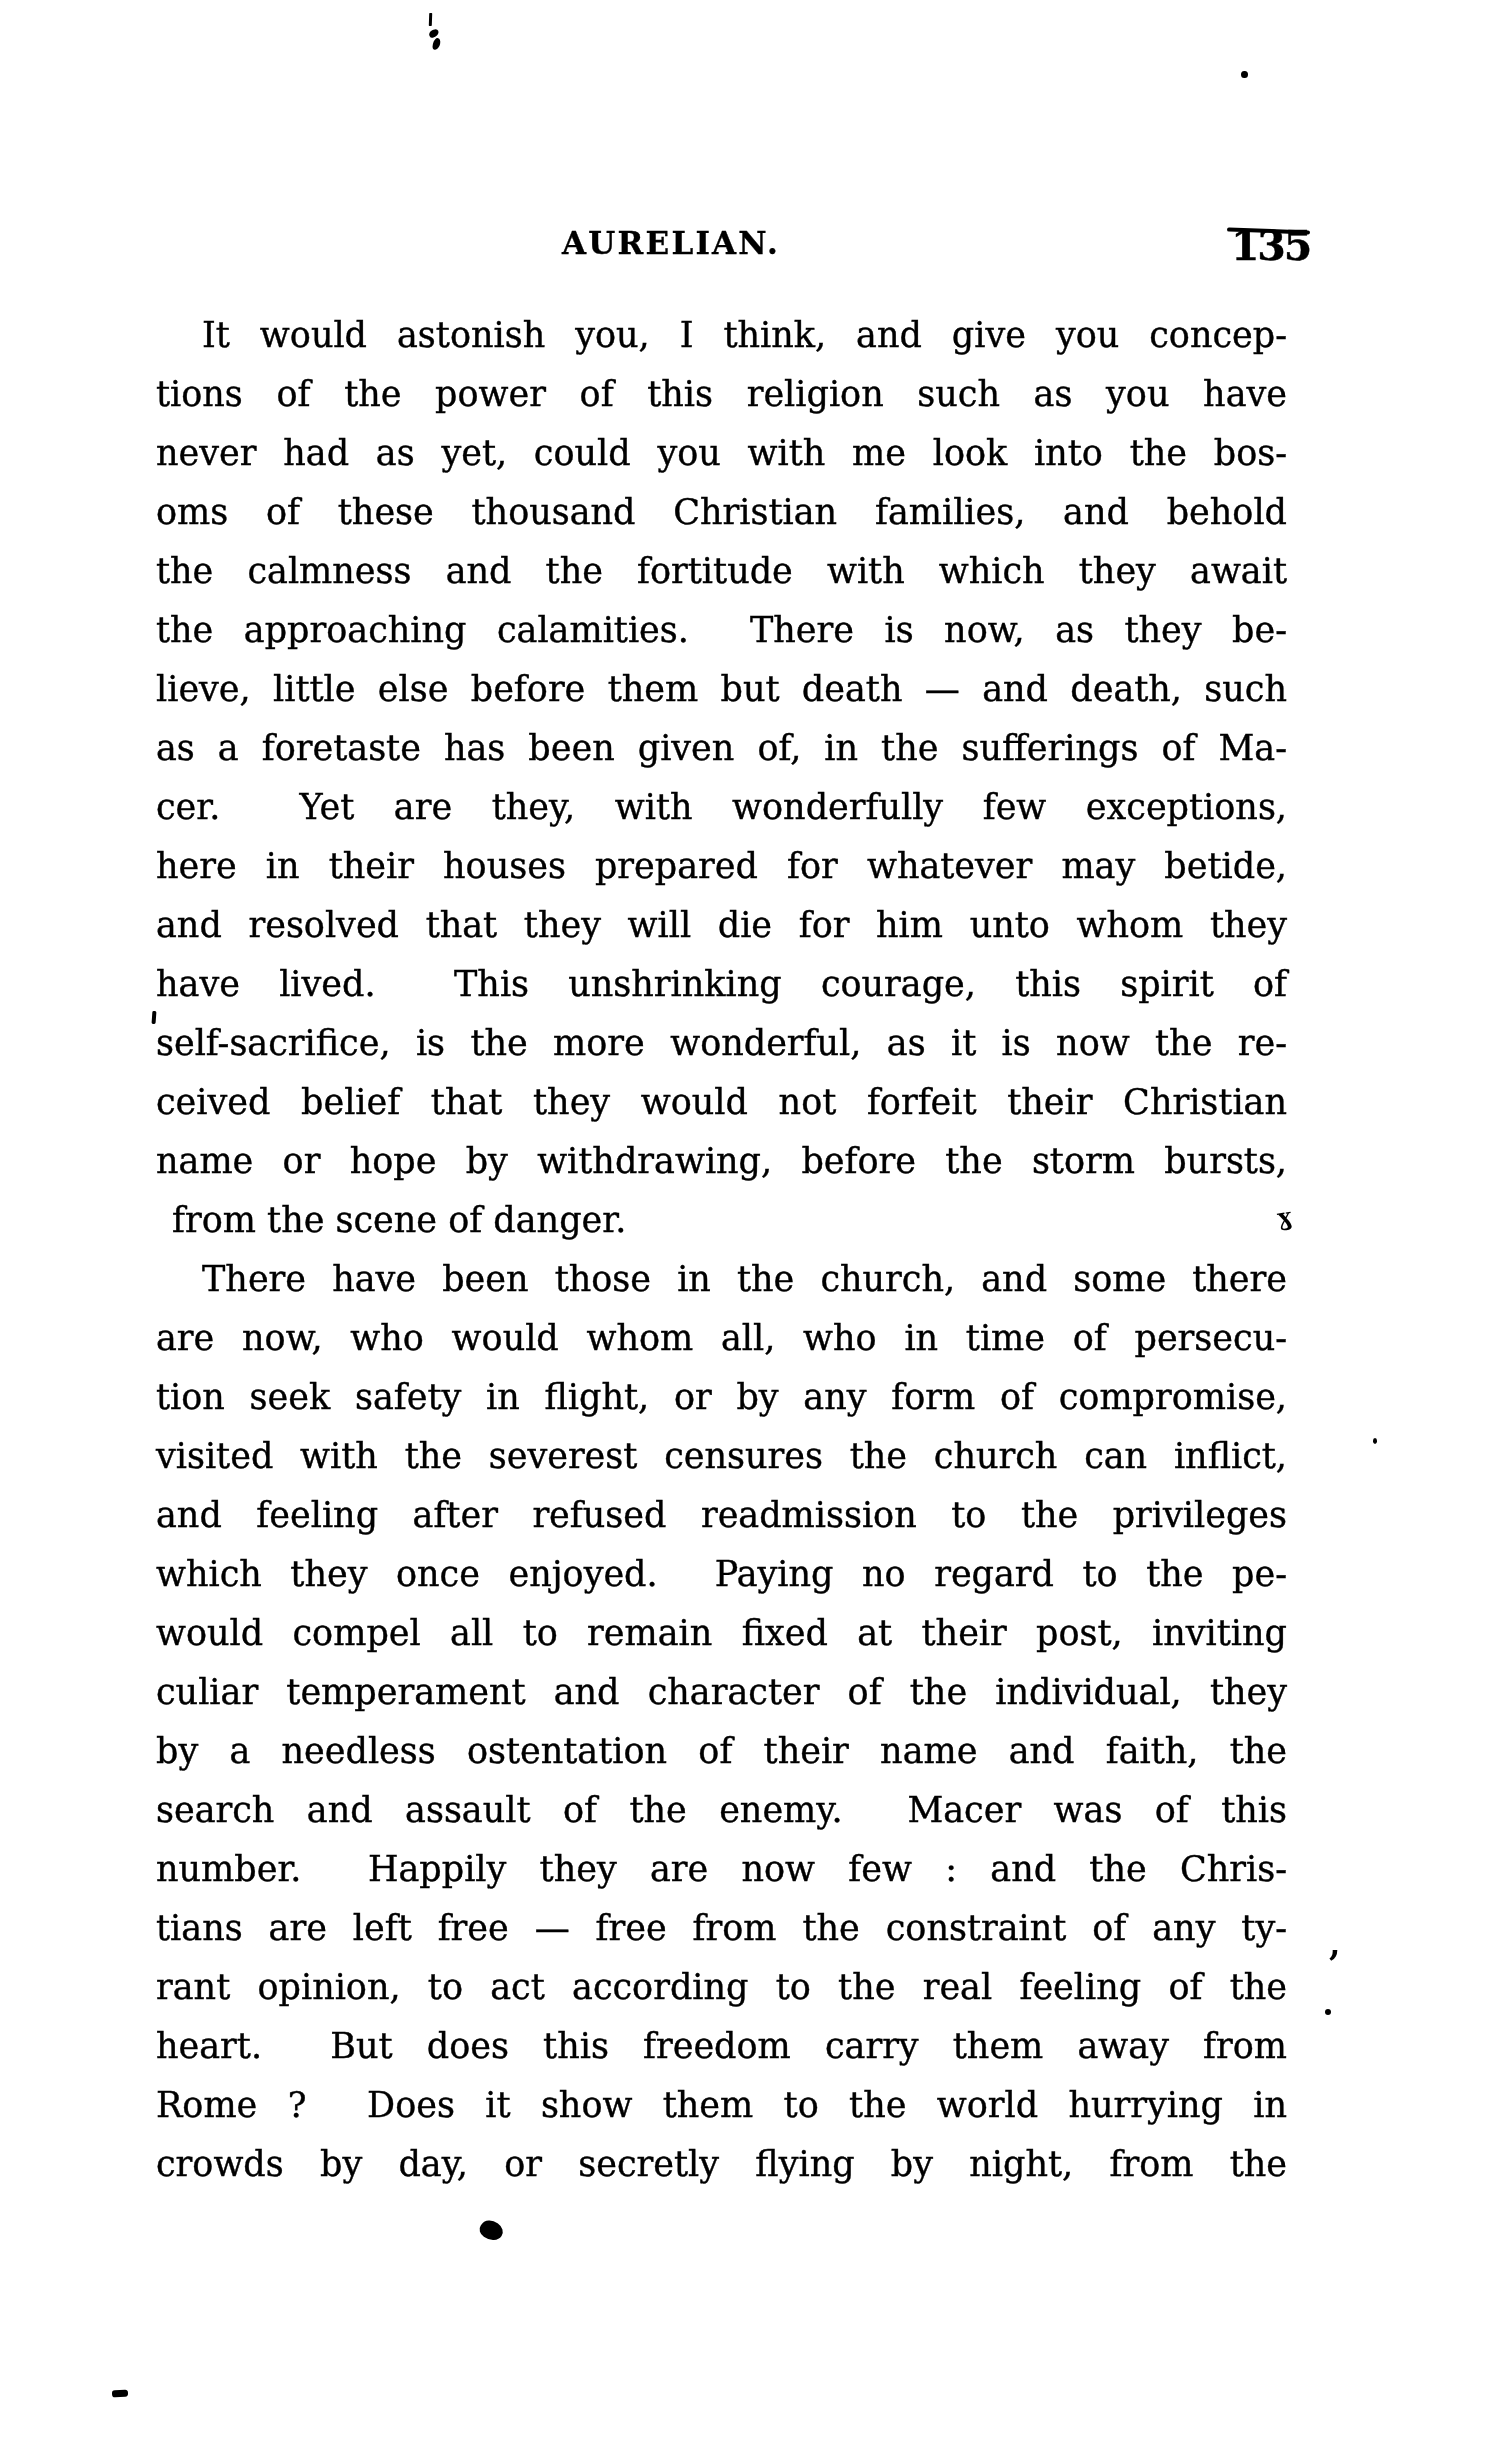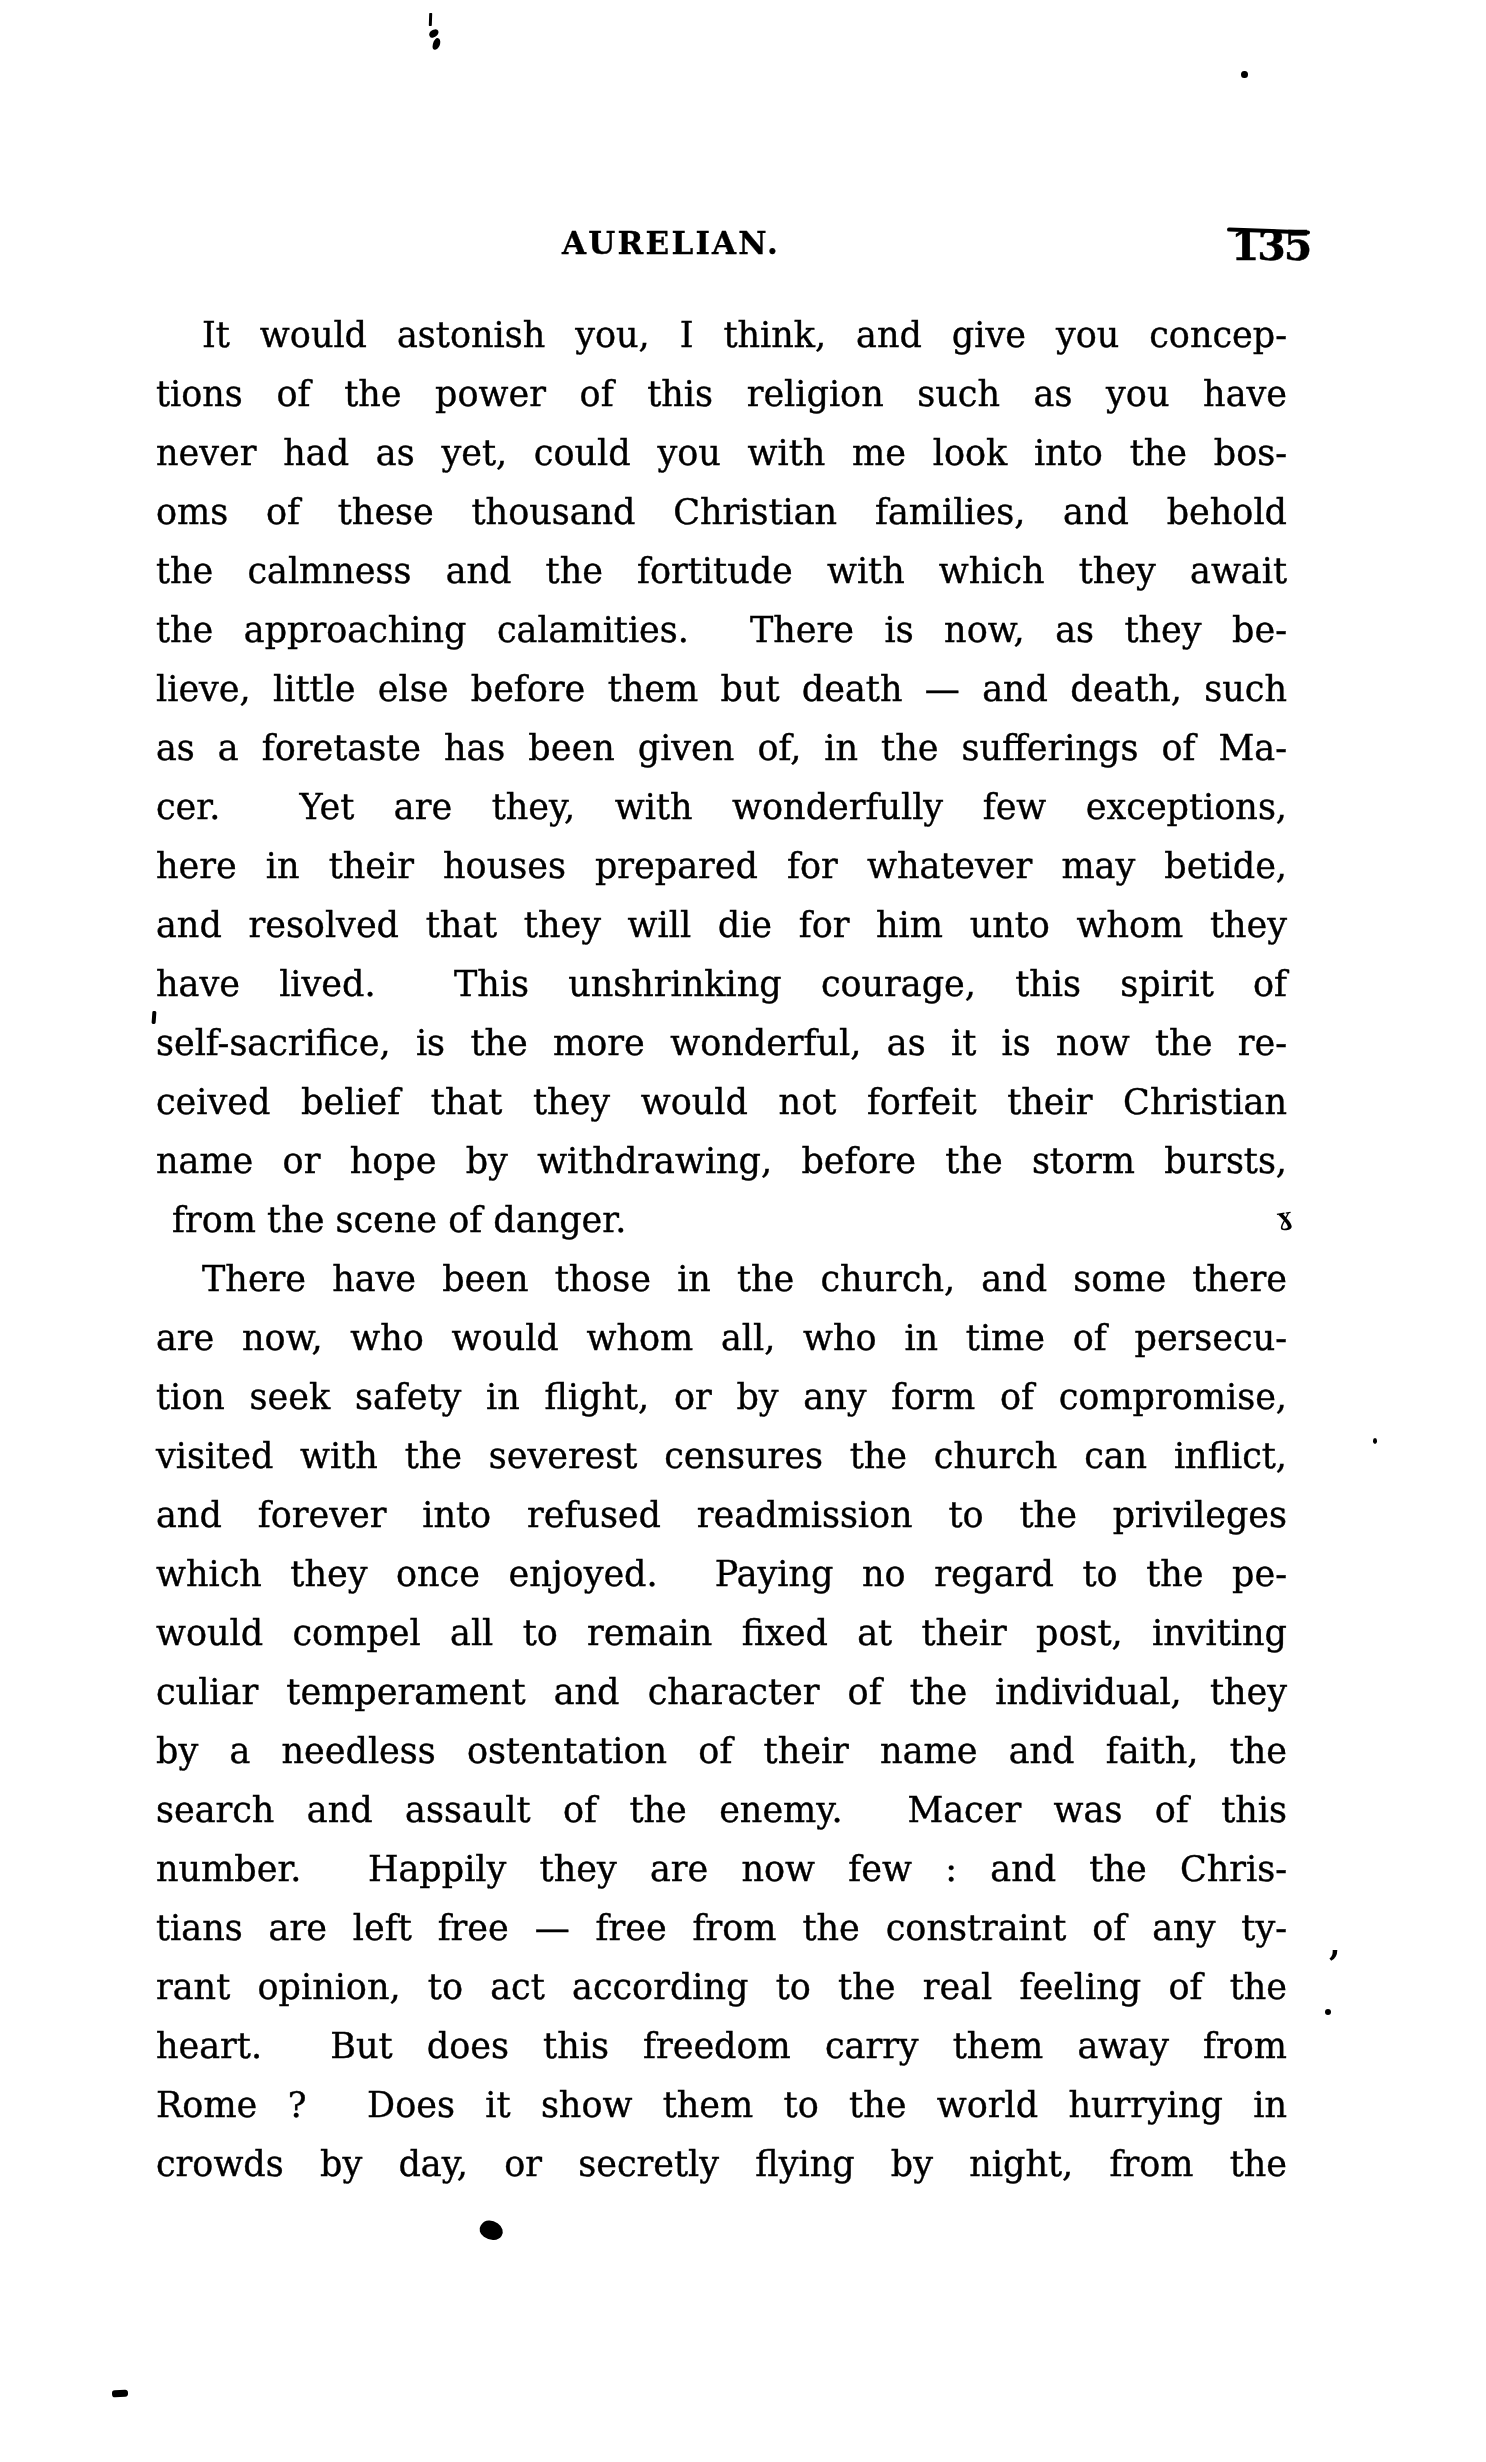--- a/index.html
+++ b/index.html
@@ -104,21 +104,21 @@
       <div class="line">and resolved that they will die for him unto whom they</div>
       <div class="line">have lived.  This unshrinking courage, this spirit of</div>
       <div class="line">self-sacrifice, is the more wonderful, as it is now the re-</div>
       <div class="line">ceived belief that they would not forfeit their Christian</div>
       <div class="line">name or hope by withdrawing, before the storm bursts,</div>
       <div class="line no-justify">from the scene of danger.</div>
       <div class="line indent">There have been those in the church, and some there</div>
       <div class="line">are now, who would whom all, who in time of persecu-</div>
       <div class="line">tion seek safety in flight, or by any form of compromise,</div>
       <div class="line">visited with the severest censures the church can inflict,</div>
-      <div class="line">and forever into refused readmission to the privileges</div>
+      <div class="line">and feeling after refused readmission to the privileges</div>
       <div class="line">which they once enjoyed.  Paying no regard to the pe-</div>
       <div class="line">would compel all to remain fixed at their post, inviting</div>
       <div class="line">culiar temperament and character of the individual, they</div>
       <div class="line">by a needless ostentation of their name and faith, the</div>
       <div class="line">search and assault of the enemy.  Macer was of this</div>
       <div class="line">number.  Happily they are now few : and the Chris-</div>
       <div class="line">tians are left free — free from the constraint of any ty-</div>
       <div class="line">rant opinion, to act according to the real feeling of the</div>
       <div class="line">heart.  But does this freedom carry them away from</div>
       <div class="line">Rome ?  Does it show them to the world hurrying in</div>

